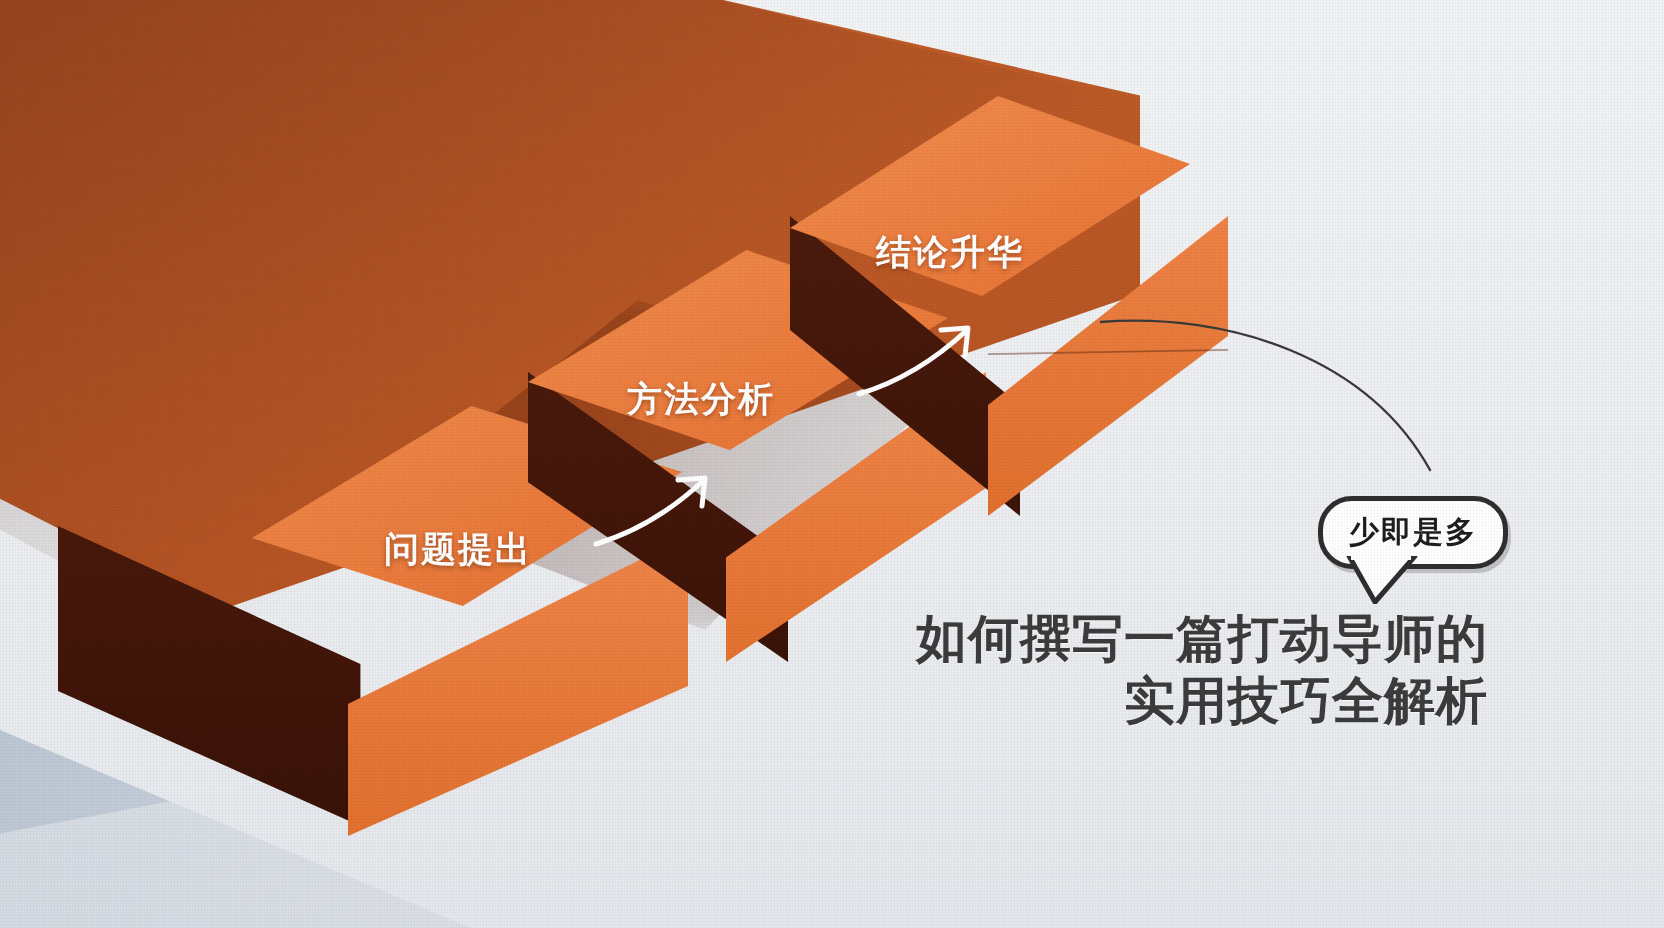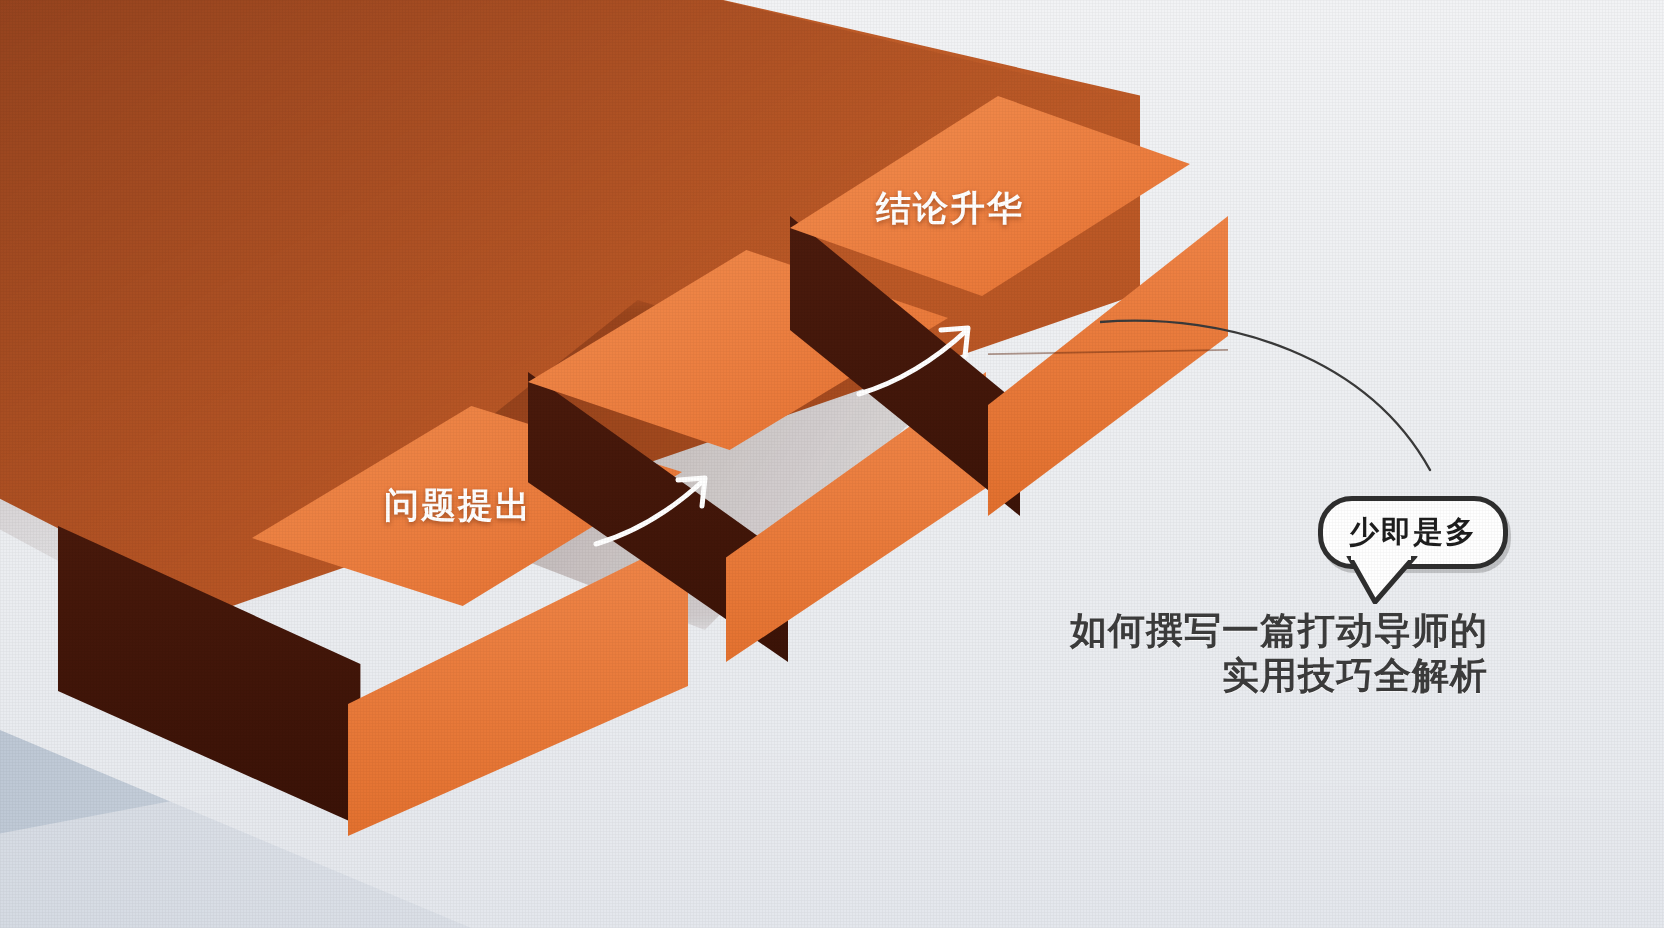--- a/index.html
+++ b/index.html
@@ -108,20 +108,21 @@
     background:rgba(90,35,12,.45);
     clip-path:polygon(0% 70%, 100% 0%, 100% 30%, 0% 100%);
   }
 
   
   .cube-label{
     position:absolute;color:#fff;font-weight:bold;
     letter-spacing:2px;white-space:nowrap;
     text-shadow:0 2px 5px rgba(70,22,4,.45);
     font-family:"Liberation Sans","DejaVu Sans",sans-serif;
+    margin-top:44px;
   }
   #label1{left:372px;top:482px;font-size:35px;padding-left:12px;}
   #label2{left:627px;top:332px;font-size:35px;}
   #label3{left:876px;top:185px;font-size:35px;}
 
   
   .arrow-svg{position:absolute;overflow:visible;}
   #arrow1{left:592px;top:470px;}
   #arrow2{left:855px;top:320px;}
 
@@ -143,21 +144,21 @@
   #leader{position:absolute;left:1100px;top:300px;}
 
   
   #headline{
     position:absolute;right:176px;top:608px;
     text-align:right;color:#3c3c3c;
     font-weight:bold;letter-spacing:1px;line-height:1.22;
     font-family:"Liberation Sans","DejaVu Sans",sans-serif;
     text-shadow:0 1px 0 rgba(255,255,255,.65);
   }
-  #headline .hl{font-size:37px;display:block;white-space:nowrap;}
+  #headline .hl{font-size:51px;display:block;white-space:nowrap;}
 
   
   .grain{
     position:absolute;inset:0;pointer-events:none;opacity:.055;
     background-image:
       repeating-linear-gradient(0deg,rgba(0,0,0,.5) 0 1px,transparent 1px 3px),
       repeating-linear-gradient(90deg,rgba(0,0,0,.5) 0 1px,transparent 1px 3px);
   }
 </style>
 </head>
@@ -196,20 +197,21 @@
     <path d="M4,74 C44,62 82,38 112,10" stroke="#ffffff" stroke-width="5" fill="none" stroke-linecap="round"></path>
     <path d="M86,10 L113,8 L110,36" stroke="#ffffff" stroke-width="5" fill="none" stroke-linecap="round" stroke-linejoin="round"></path>
   </svg>
 
   <svg class="arrow-svg" id="arrow2" width="130" height="80" viewBox="0 0 130 80">
     <path d="M4,74 C44,62 82,38 112,10" stroke="#ffffff" stroke-width="5" fill="none" stroke-linecap="round"></path>
     <path d="M86,10 L113,8 L110,36" stroke="#ffffff" stroke-width="5" fill="none" stroke-linecap="round" stroke-linejoin="round"></path>
   </svg>
 
   <div class="cube-label" id="label1">问题提出</div>
+  <div class="cube-label" id="label2">方法分析</div>
   <div class="cube-label" id="label3">结论升华</div>
 
   <svg id="leader" width="420" height="210" viewBox="0 0 420 210">
     <path d="M0,22 C130,12 268,58 330,170" stroke="#3a3a3a" stroke-width="2.4" fill="none" stroke-linecap="round"></path>
   </svg>
 
   <div id="bubble-wrap">
     <div class="bubble">
       <div class="bubble-text">少即是多</div>
       <svg class="tail" viewBox="0 0 74 48">

